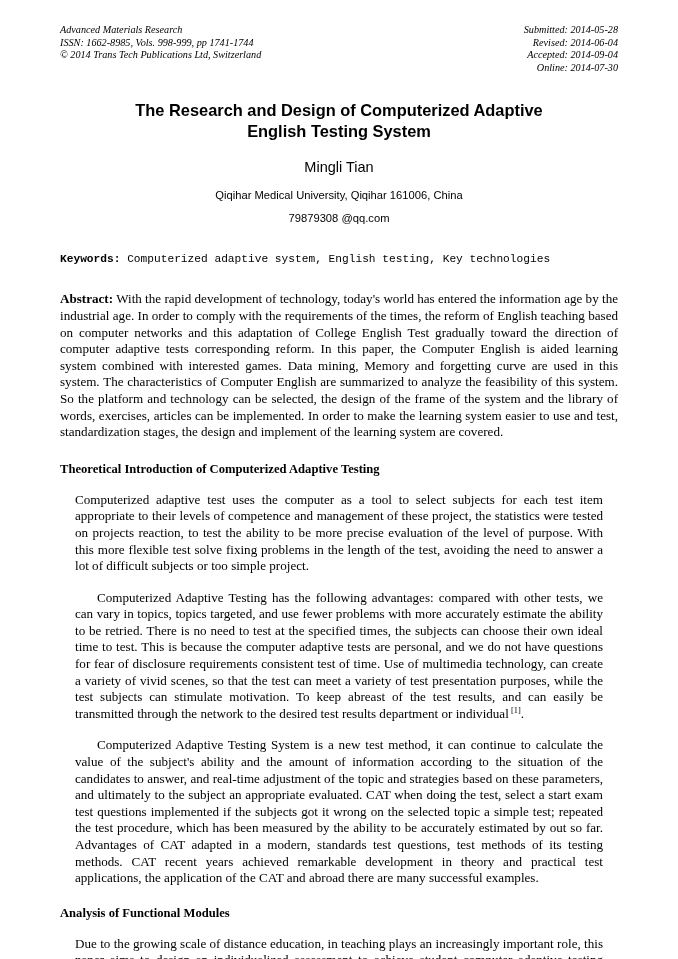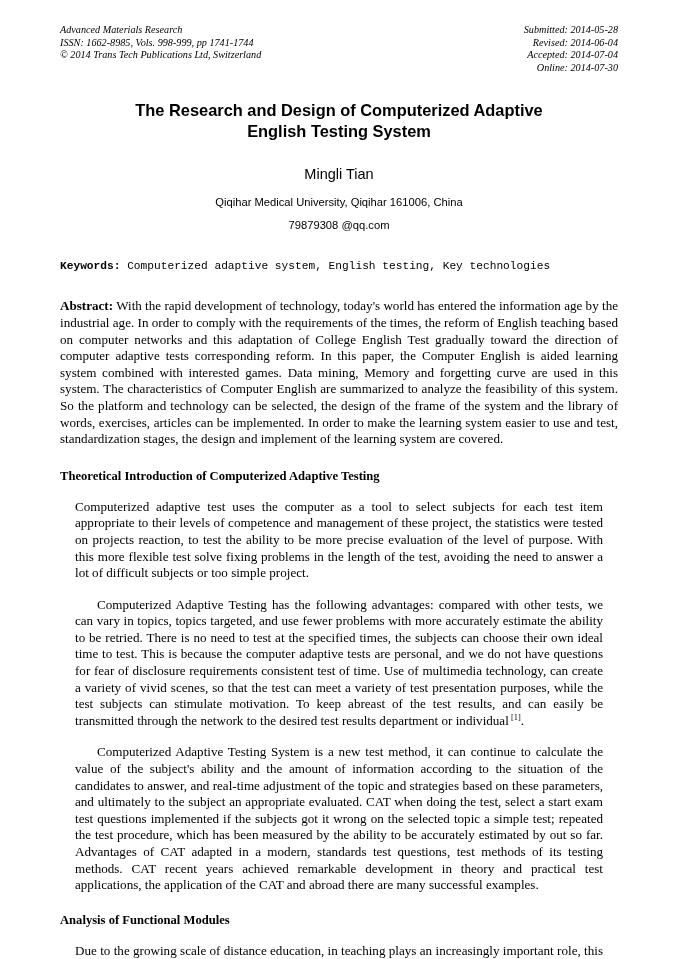--- a/index.html
+++ b/index.html
@@ -37,21 +37,21 @@
   .journal-header .right-col { text-align: right; white-space: nowrap; }
   .journal-header div.line { white-space: nowrap; }
 
   
   .title {
     text-align: center;
     font-family: "Liberation Sans", sans-serif;
     font-weight: bold;
     font-size: 16.4px;
     line-height: 21px;
-    margin: 0 auto 23px auto;
+    margin: 0 auto 16px auto;
     width: 460px;
   }
   .author {
     text-align: center;
     font-family: "Liberation Sans", sans-serif;
     font-size: 14.5px;
     line-height: 18px;
     margin-bottom: 12px;
   }
   .affiliation {
@@ -119,21 +119,21 @@
 
   <div class="journal-header">
     <div class="left-col">
       <div class="line">Advanced Materials Research</div>
       <div class="line">ISSN: 1662-8985, Vols. 998-999, pp 1741-1744</div>
       <div class="line">© 2014 Trans Tech Publications Ltd, Switzerland</div>
     </div>
     <div class="right-col">
       <div class="line">Submitted: 2014-05-28</div>
       <div class="line">Revised: 2014-06-04</div>
-      <div class="line">Accepted: 2014-07-04</div>
+      <div class="line">Accepted: 2014-09-04</div>
       <div class="line">Online: 2014-07-30</div>
     </div>
   </div>
 
   <div class="title">The Research and Design of Computerized Adaptive English Testing System</div>
   <div class="author">Mingli Tian</div>
   <div class="affiliation">Qiqihar Medical University, Qiqihar 161006, China</div>
   <div class="email">79879308 @qq.com</div>
 
   <div class="keywords">

